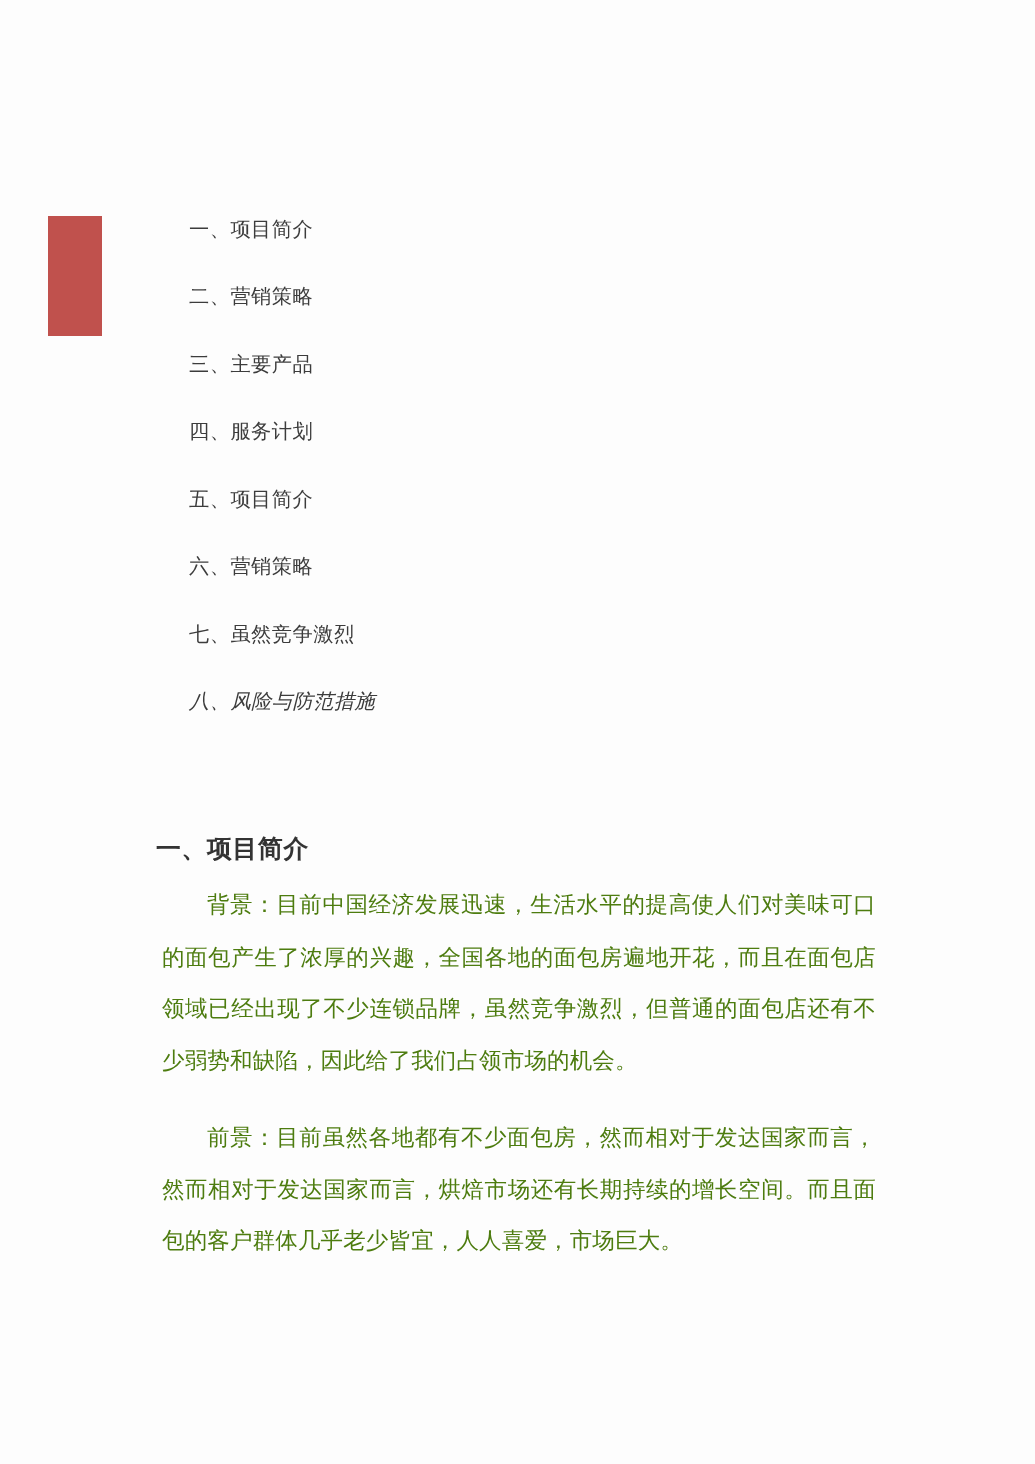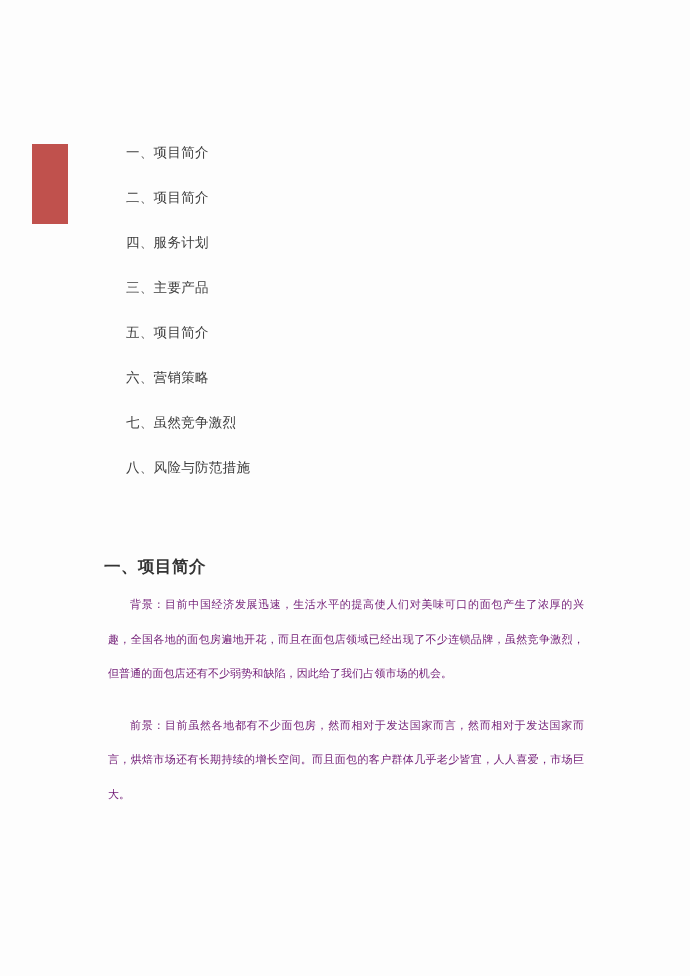--- a/index.html
+++ b/index.html
@@ -45,20 +45,21 @@
     font-size: 13.5px;
     line-height: 20px;
     height: 20px;
     margin-bottom: 25px;
     color: #3c3c3c;
     letter-spacing: 0.3px;
     white-space: nowrap;
   }
   .toc-item:last-child {
     margin-bottom: 12px;
+    font-style: italic;
   }
 
   
   .section-heading {
     position: absolute;
     left: 104px;
     top: 543px;
     font-size: 16.5px;
     font-weight: bold;
     color: #333333;
@@ -67,45 +68,45 @@
   }
 
   
   .body-copy {
     position: absolute;
     left: 108px;
     top: 587px;
     width: 476px;
   }
   .para {
-    font-size: 11px;
+    font-size: 15px;
     line-height: 34.5px;
-    color: #701a75;
+    color: #4d7c0f;
     text-align: justify;
     text-justify: inter-ideograph;
     text-indent: 2em;
     margin: 0 0 17px 0;
     letter-spacing: 0.1px;
   }
   .para:last-child {
     margin-bottom: 0;
   }
 </style>
 </head>
 <body>
 
 <div class="page">
 
   <div class="accent-block"></div>
 
   <div class="toc">
     <div class="toc-item">一、项目简介</div>
-    <div class="toc-item">二、项目简介</div>
+    <div class="toc-item">二、营销策略</div>
+    <div class="toc-item">三、主要产品</div>
     <div class="toc-item">四、服务计划</div>
-    <div class="toc-item">三、主要产品</div>
     <div class="toc-item">五、项目简介</div>
     <div class="toc-item">六、营销策略</div>
     <div class="toc-item">七、虽然竞争激烈</div>
     <div class="toc-item">八、风险与防范措施</div>
   </div>
 
   <h1 class="section-heading">一、项目简介</h1>
 
   <div class="body-copy">
     <p class="para">背景：目前中国经济发展迅速，生活水平的提高使人们对美味可口的面包产生了浓厚的兴趣，全国各地的面包房遍地开花，而且在面包店领域已经出现了不少连锁品牌，虽然竞争激烈，但普通的面包店还有不少弱势和缺陷，因此给了我们占领市场的机会。</p>

